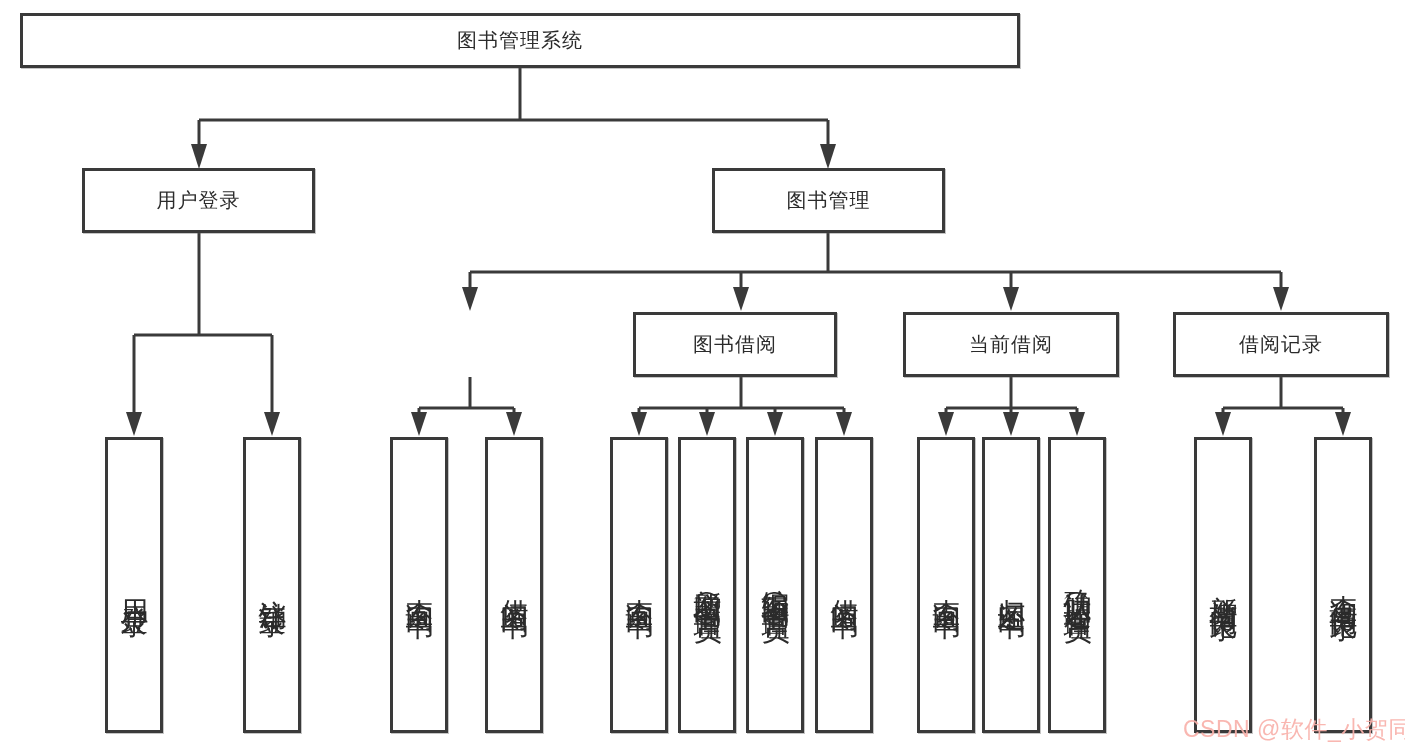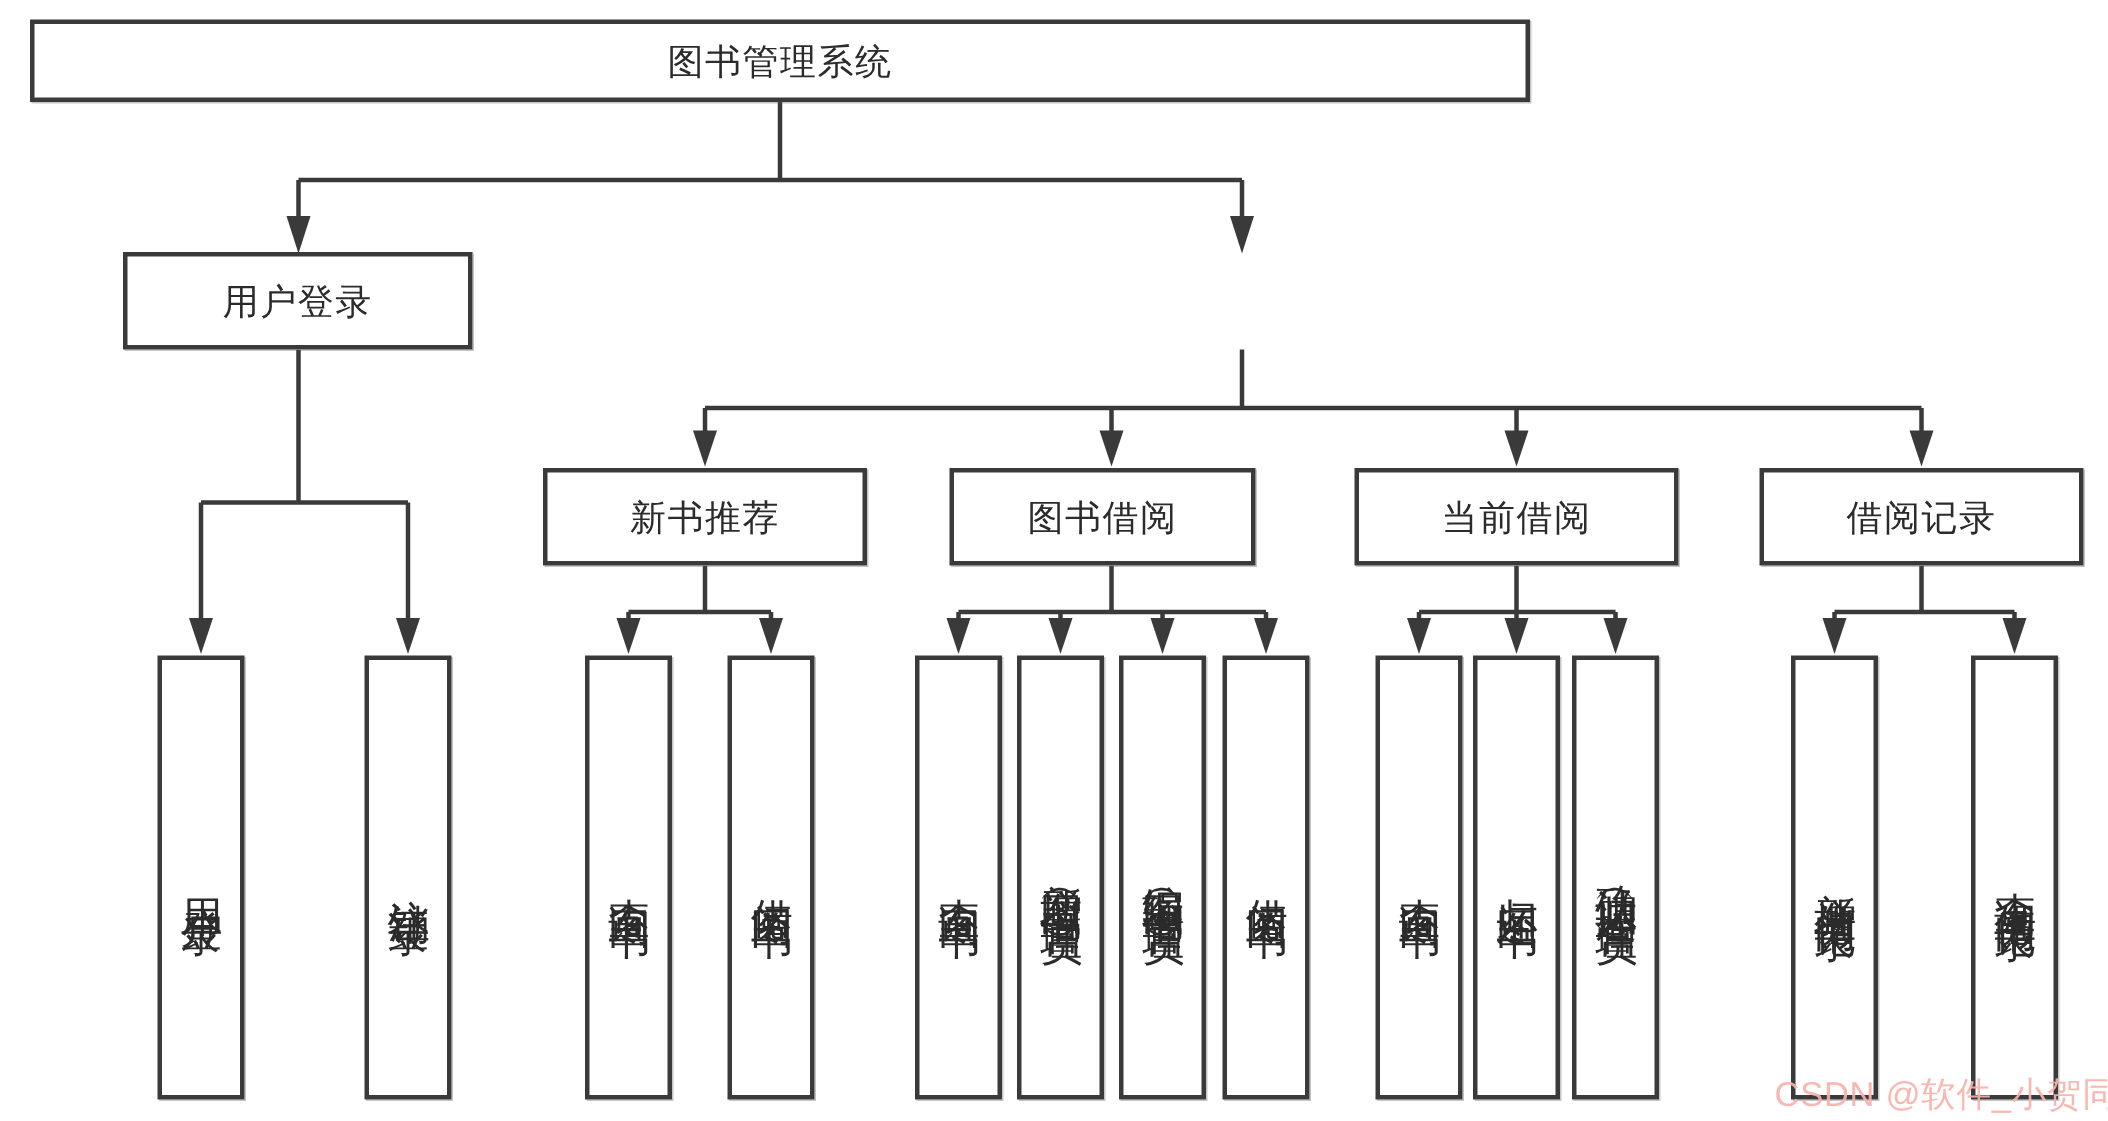--- a/index.html
+++ b/index.html
@@ -8,21 +8,21 @@
     font-family:"Liberation Sans","DejaVu Sans",sans-serif;color:#2b2b2b;
   }
   #edges{position:absolute;left:0;top:0;width:1405px;height:747px;}
   #edges path{stroke:#3a3a3a;stroke-width:3;fill:none;}
   #edges polygon{fill:#3a3a3a;stroke:none;}
   .box{
     position:absolute;background:#ffffff;border:3px solid #3a3a3a;box-sizing:border-box;
     display:flex;align-items:center;justify-content:center;
     box-shadow:1px 1px 0 rgba(90,90,90,.35);
   }
-  .h-label{font-size:24px;letter-spacing:1px;}
+  .h-label{font-size:20px;letter-spacing:1px;}
   .leaf{
     writing-mode:vertical-rl;text-orientation:mixed;
     font-size:28px;letter-spacing:4px;line-height:1;
   }
   
   [data-name="node-root"]              {left:20px;  top:13px;  width:1000px;height:55px;}
   [data-name="node-user-login"]        {left:82px;  top:168px; width:233px; height:65px;}
   [data-name="node-book-mgmt"]         {left:712px; top:168px; width:233px; height:65px;}
   [data-name="node-new-book-recommend"]{left:362px; top:312px; width:216px; height:65px;}
   [data-name="node-book-borrow"]       {left:633px; top:312px; width:204px; height:65px;}
@@ -128,24 +128,24 @@
     </g>
   </svg>
 
   <div class="box h-label" data-name="node-root">
     <span data-name="node-root-label">图书管理系统</span>
   </div>
 
   <div class="box h-label" data-name="node-user-login">
     <span data-name="node-user-login-label">用户登录</span>
   </div>
+  <div class="box h-label" data-name="node-book-mgmt">
+    <span data-name="node-book-mgmt-label">图书管理</span>
+  </div>
 
-  <div class="box h-label" data-name="node-new-book-recommend">
-    <span data-name="node-new-book-recommend-label">新书推荐</span>
-  </div>
   <div class="box h-label" data-name="node-book-borrow">
     <span data-name="node-book-borrow-label">图书借阅</span>
   </div>
   <div class="box h-label" data-name="node-borrow-records">
     <span data-name="node-borrow-records-label">借阅记录</span>
   </div>
   <div class="box h-label" data-name="node-current-borrow">
     <span data-name="node-current-borrow-label">当前借阅</span>
   </div>
 

